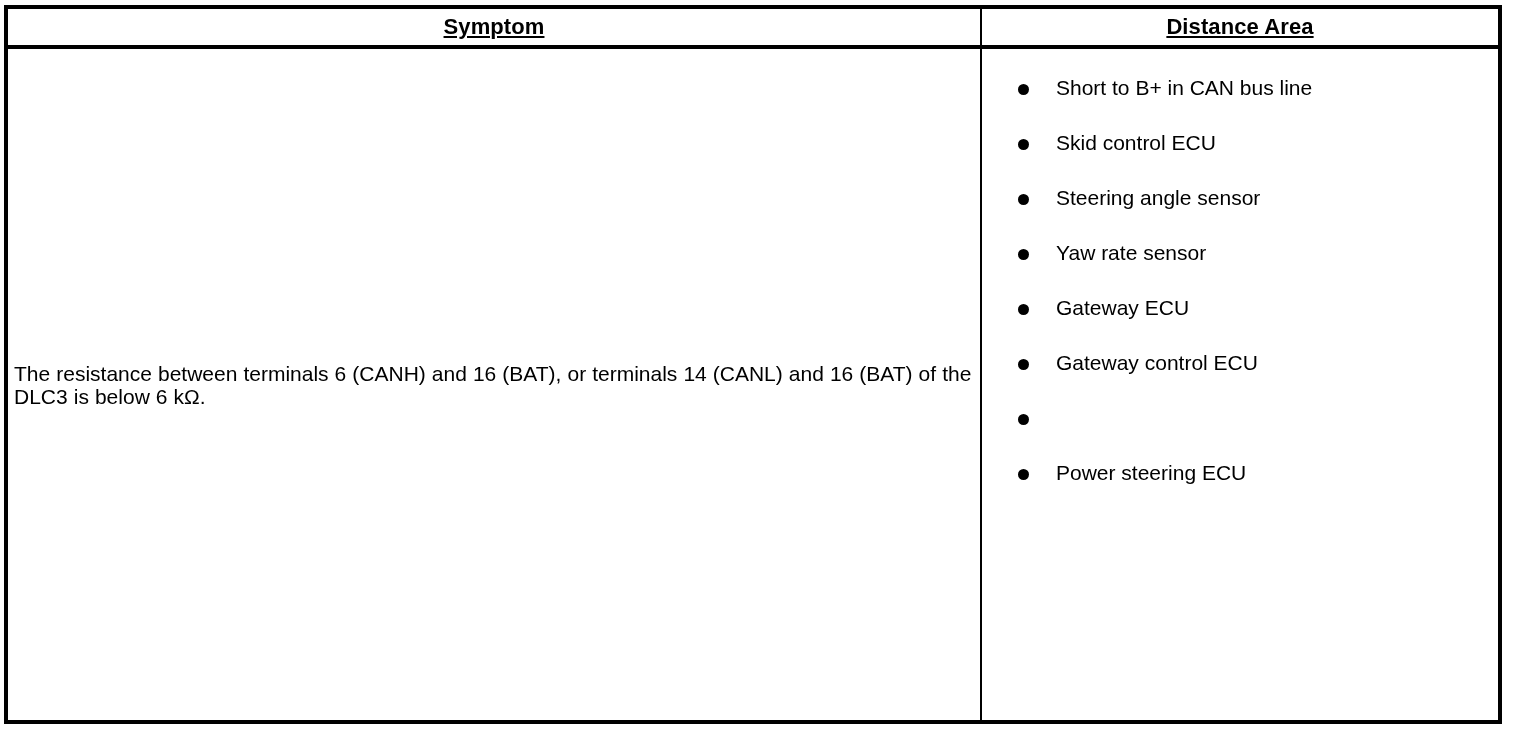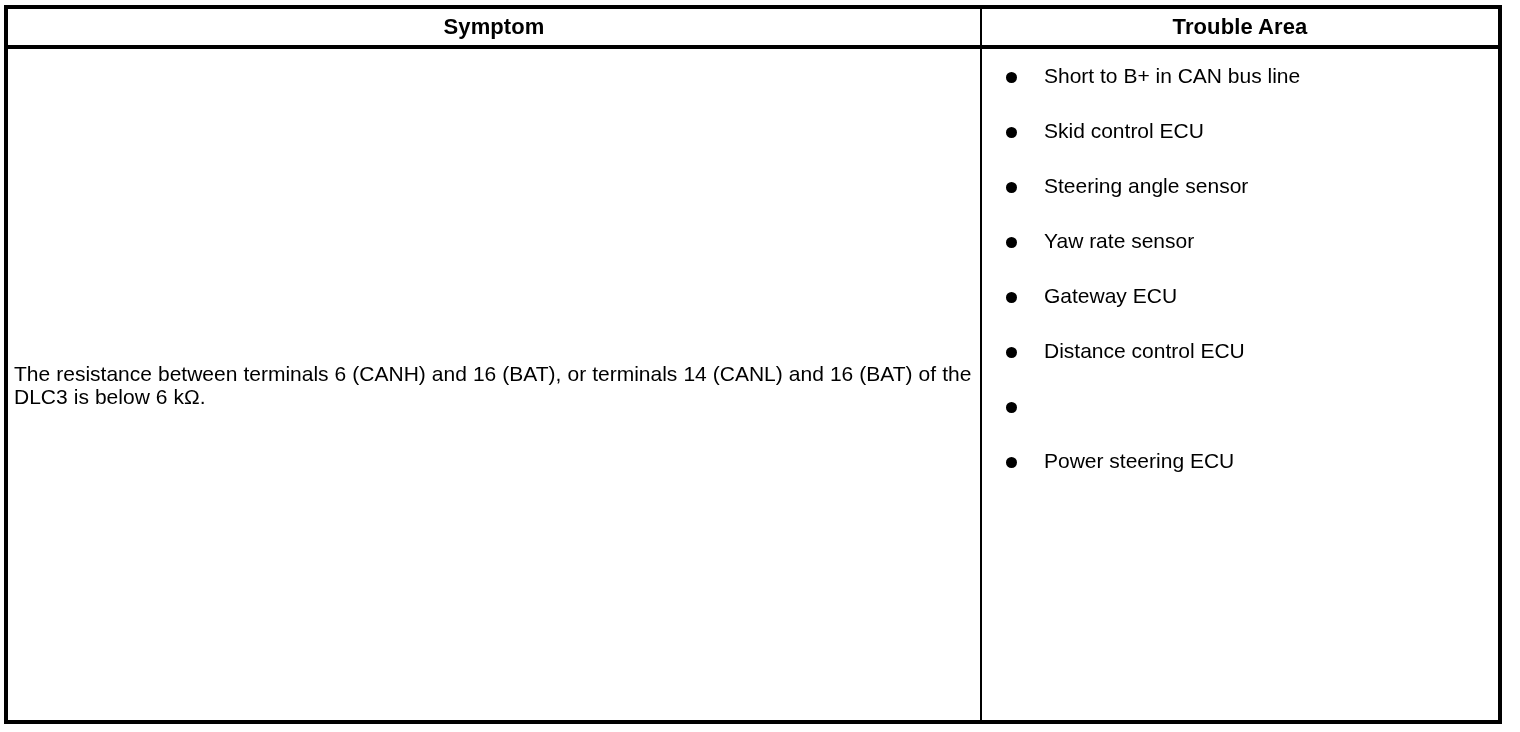--- a/index.html
+++ b/index.html
@@ -48,20 +48,21 @@
   .th {
     display: flex;
     align-items: center;
     justify-content: center;
     box-sizing: border-box;
     font-size: 22px;
     font-weight: bold;
     letter-spacing: 0.1px;
     line-height: 1;
     padding-bottom: 0;
+    text-decoration: underline;
   }
   .th-symptom {
     flex: 0 0 974px;
     border-right: 2px solid #000000;
   }
   .th-trouble {
     flex: 1 1 auto;
   }
 
   
@@ -89,21 +90,21 @@
   .td-trouble {
     flex: 1 1 auto;
     box-sizing: border-box;
     padding: 12px 8px 4px 24px;
     display: flex;
     flex-direction: column;
   }
 
   .trouble-list {
     list-style: none;
-    margin: 0;
+    margin: 12px;
     padding: 0;
   }
   .trouble-item {
     position: relative;
     font-size: 21px;
     line-height: 30px;
     min-height: 55px;
     padding-left: 38px;
     box-sizing: border-box;
   }
@@ -129,21 +130,21 @@
 
 <div class="page">
 
   <div class="dtc-table">
 
     <div class="thead">
       <div class="th th-symptom">
         <span>Symptom</span>
       </div>
       <div class="th th-trouble">
-        <span>Trouble Area</span>
+        <span>Distance Area</span>
       </div>
     </div>
 
     <div class="tbody">
 
       <div class="td-symptom">
         <div class="symptom-text">The resistance between terminals 6 (CANH) and 16 (BAT), or terminals 14 (CANL) and 16 (BAT) of the DLC3 is below 6 kΩ.</div>
       </div>
 
       <div class="td-trouble">
@@ -170,21 +171,21 @@
           </li>
 
 
           <li class="trouble-item">
             <span class="bullet-icon"></span>
             <span class="item-label">Gateway ECU</span>
           </li>
 
           <li class="trouble-item">
             <span class="bullet-icon"></span>
-            <span class="item-label">Distance control ECU</span>
+            <span class="item-label">Gateway control ECU</span>
           </li>
 
           <li class="trouble-item">
             <span class="bullet-icon"></span>
           </li>
 
           <li class="trouble-item">
             <span class="bullet-icon"></span>
             <span class="item-label">Power steering ECU</span>
           </li>

